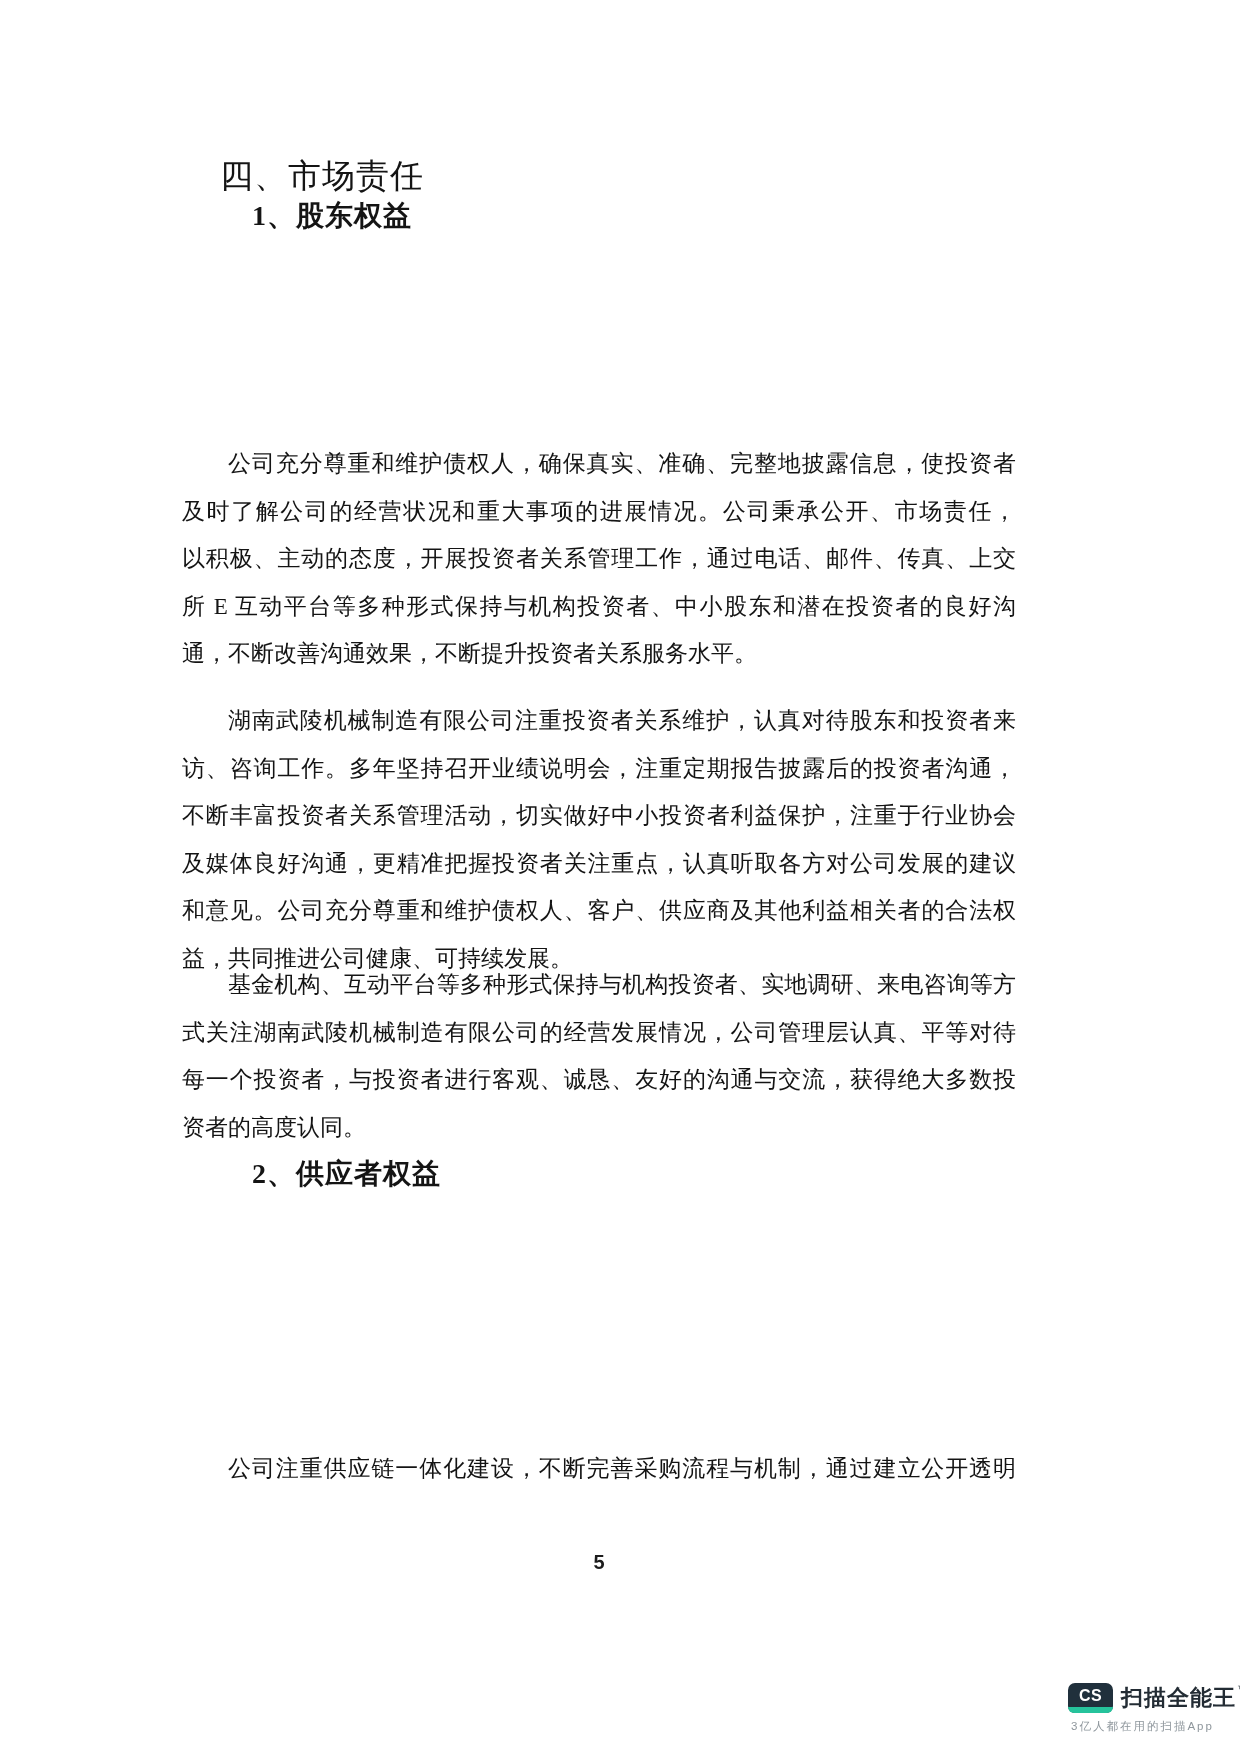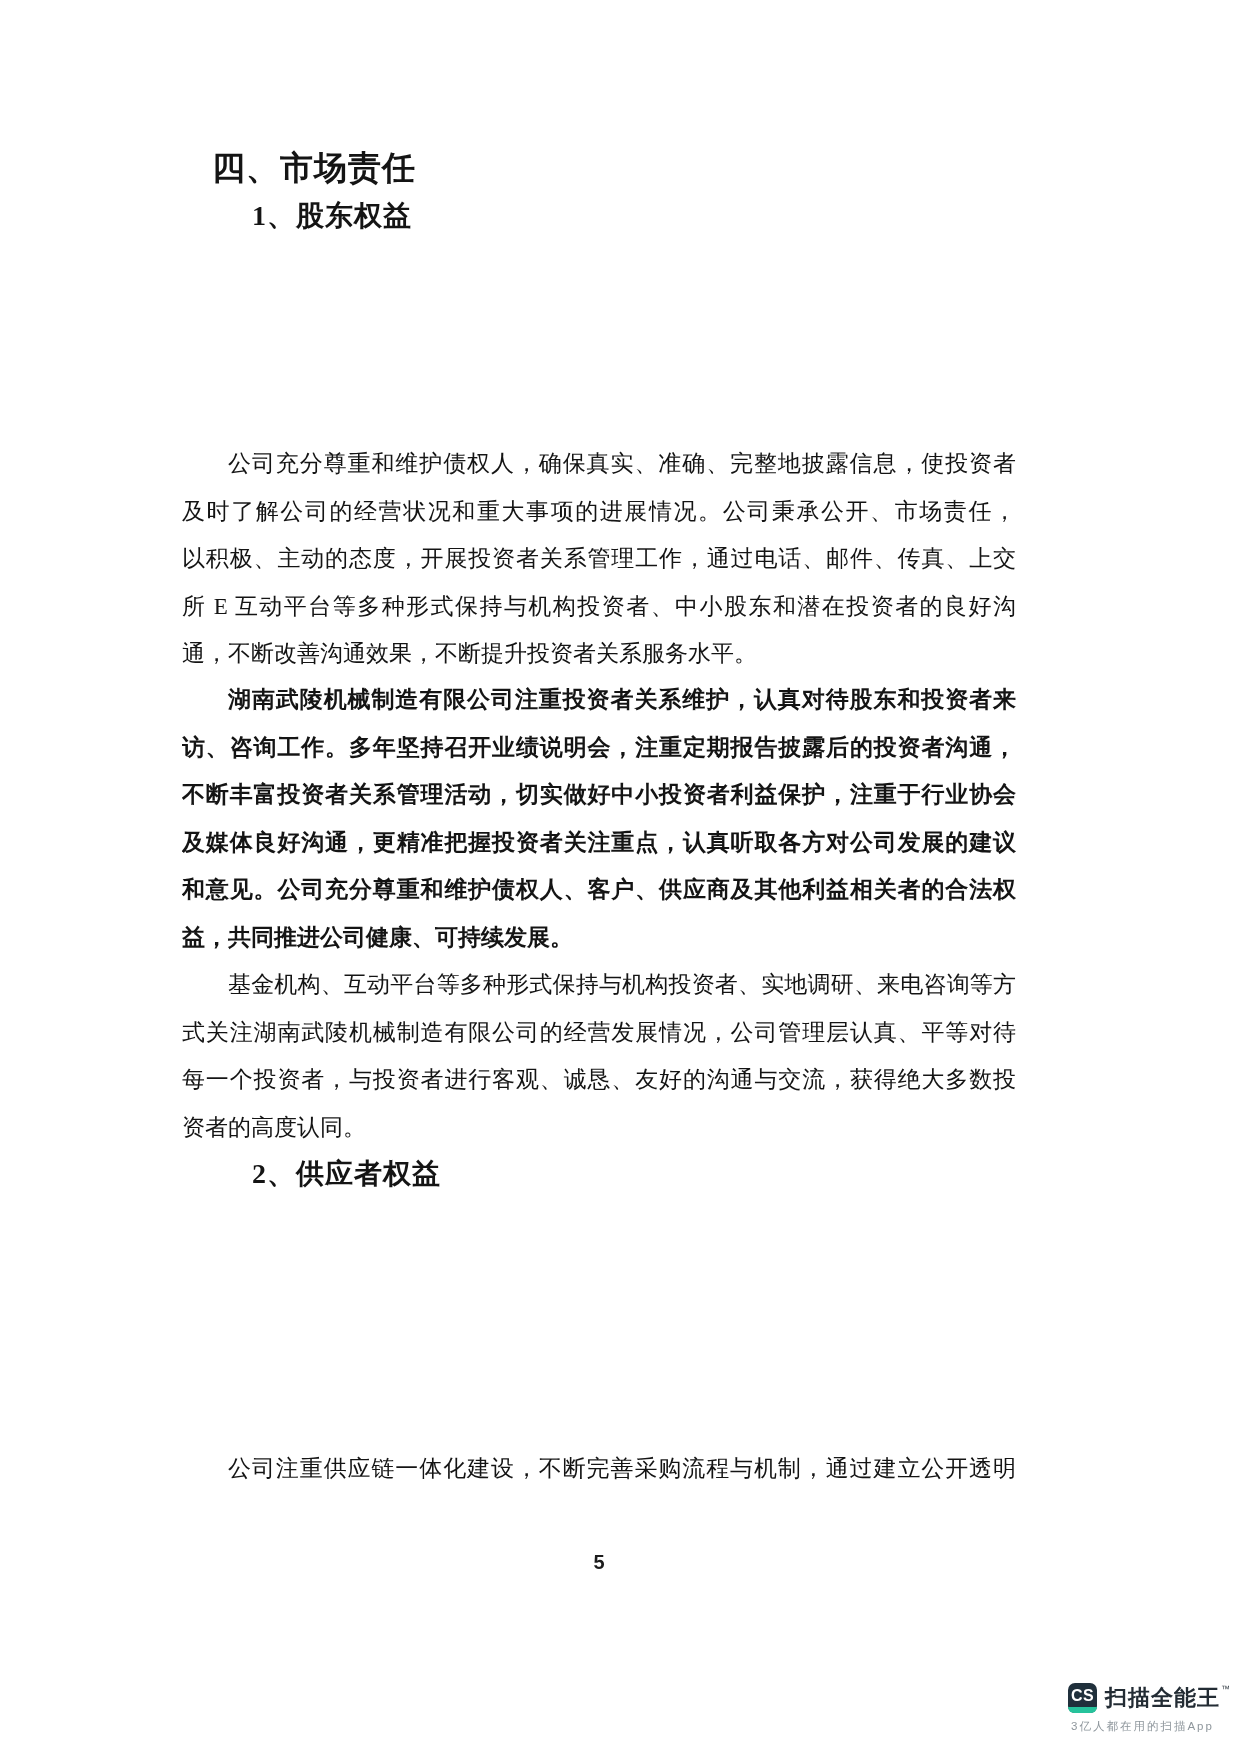--- a/index.html
+++ b/index.html
@@ -9,24 +9,24 @@
     height: 1755px;
     background: #ffffff;
     font-family: "Liberation Serif", "DejaVu Serif", serif;
     color: #141414;
     overflow: hidden;
   }
   .title {
     position: absolute;
     top: 138px;
     left: 204px;
-    margin: 8px;
+    margin: 16px;
     font-size: 33px;
     line-height: 44px;
-    font-weight: 700;
+    font-weight: 400;
     letter-spacing: 1px;
     white-space: nowrap;
   }
   .h2 {
     position: absolute;
     left: 252px;
     margin: 0;
     font-size: 28px;
     line-height: 36px;
     font-weight: 700;
@@ -47,21 +47,21 @@
     line-height: 47.5px;
     text-align: justify;
     text-align-last: justify;
     text-justify: inter-character;
     overflow: hidden;
   }
   .para .line:first-child { text-indent: 2em; }
   .para .line.last { text-align-last: left; }
   .p1 { top: 250px; }
   .p2 { top: 440px; }
-  .p3 { top: 676px; font-weight: bold; }
+  .p3 { top: 697px; }
   .p4 { top: 961px; }
   .p5 { top: 1210px; }
   .p6 { top: 1445px; }
   .page-number {
     position: absolute;
     top: 1549px;
     left: 182px;
     width: 834px;
     text-align: center;
     font-family: "Liberation Sans", "DejaVu Sans", sans-serif;
@@ -73,21 +73,21 @@
   .watermark {
     position: absolute;
     left: 1068px;
     top: 1683px;
   }
   .wm-row {
     display: flex;
     align-items: center;
   }
   .wm-logo {
-    width: 29px;
+    width: 45px;
     height: 30px;
     border-radius: 7px;
     background: var(--logo-bg, #20303c);
     position: relative;
     display: flex;
     align-items: center;
     justify-content: center;
     flex: 0 0 auto;
   }
   .wm-logo::after {

